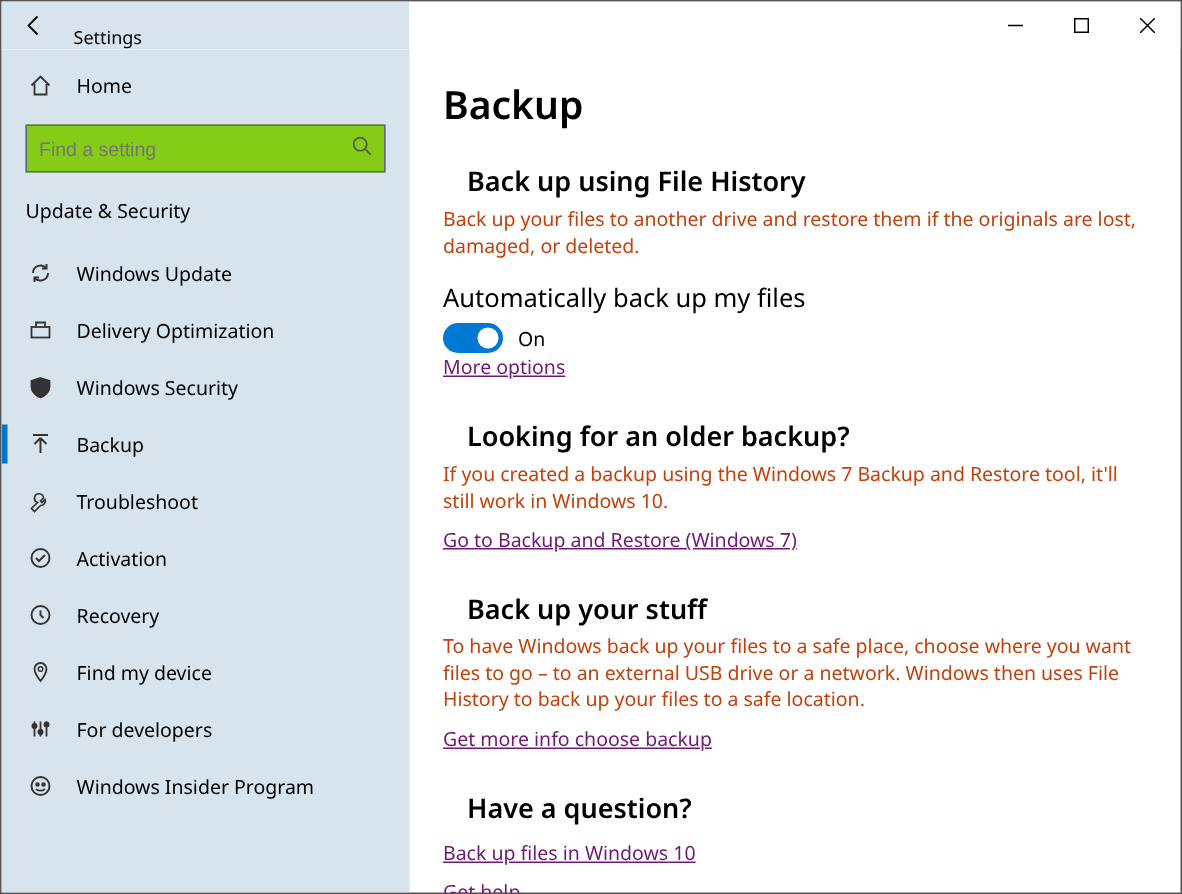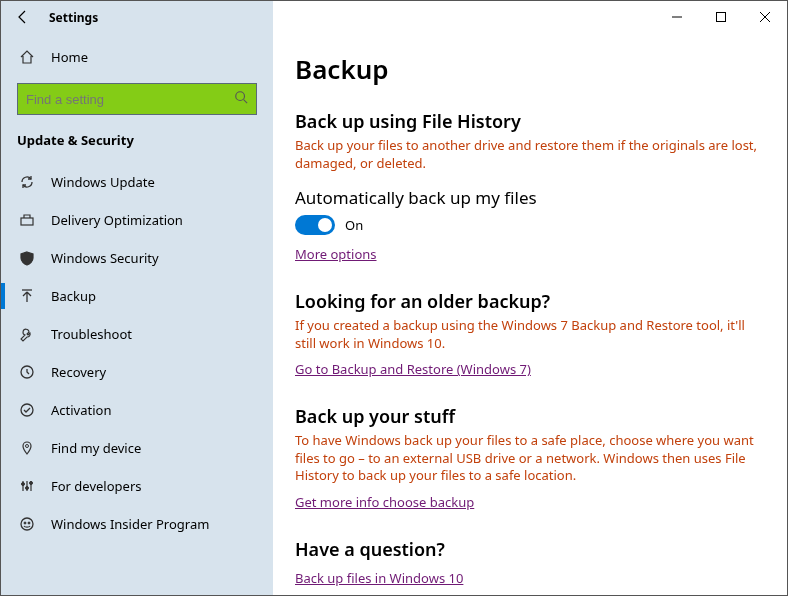--- a/index.html
+++ b/index.html
@@ -17,21 +17,21 @@
     display: flex;
     flex-direction: column;
     height: 100%;
   }
   .titlebar {
     height: 32px;
     display: flex;
     align-items: center;
     background: linear-gradient(to right, #d7e3ed 0%, #d7e3ed 272px, #ffffff 272px, #ffffff 100%);
   }
-  .titlebar .left { display: flex; align-items: center; font-weight: bold; }
+  .titlebar .left { display: flex; align-items: flex-end; }
   .titlebar .back {
     width: 44px; height: 32px; display:flex; align-items:center; justify-content:center;
   }
   .titlebar .title { font-size: 12px; padding-left: 4px; }
   .titlebar .spacer { flex: 1; }
   .winbtn { width: 44px; height: 32px; display:flex; align-items:center; justify-content:center; }
   .winbtn svg { display:block; }
   .body {
     flex: 1;
     display: flex;
@@ -74,35 +74,35 @@
     background: #84cc16;
     display:flex; align-items:center;
     padding: 0 8px;
   }
   .search input {
     flex:1; border:none; background:transparent; outline:none;
     font-size: 13px; color:#444;
   }
   .section-title {
     font-size: 13px;
-    font-weight: 700;
+    font-weight: 400;
     padding: 6px 16px 14px 16px;
   }
   .main {
     flex:1;
     padding: 18px 20px 12px 22px;
     overflow-y: auto;
   }
   h1 { font-size: 26px; font-weight: 600; margin-bottom: 22px; }
-  h2 { font-size: 18px; font-weight: 600; margin-bottom: 4px; }
+  h2 { font-size: 18px; font-weight: 600; margin-bottom: 4px; margin-left: 16px; }
   .desc { font-size: 13px; color: #c2410c; max-width: 480px; line-height: 1.35; }
   .desc.gray { color: #c2410c; }
   .block { margin-bottom: 26px; }
   .autolabel { font-size: 17px; margin-top: 14px; margin-bottom: 6px; }
-  .toggle-row { display:flex; align-items:center; gap:10px; margin-bottom:10px; }
+  .toggle-row { display:flex; align-items:center; gap:10px; }
   .toggle {
     width: 40px; height: 20px; border-radius: 10px;
     background: #0078d4; position:relative;
   }
   .toggle .knob {
     position:absolute; top:3px; right:3px;
     width:14px; height:14px; border-radius:50%; background:#fff;
   }
   .link { color:#701a75; font-size:13px; cursor:pointer;text-decoration:underline; }
   .link.mt { display:block; margin-top: 8px; }
@@ -206,34 +206,34 @@
               <path d="M10 6a3 3 0 1 0-4 3l-4 4 2 2 4-4a3 3 0 0 0 3-4l-2 2-1-1 2-2z" stroke="#333" stroke-width="1.1" fill="none"></path>
             </svg>
         </span>
         <span class="side-label">Troubleshoot</span>
       </div>
 
       <div class="side-row tall">
         <span class="side-icon">
           <svg width="16" height="16" viewBox="0 0 16 16" fill="none">
               <circle cx="8" cy="8" r="6" stroke="#333" stroke-width="1.3"></circle>
+              <path d="M5 8l2 2 4-4" stroke="#333" stroke-width="1.3"></path>
+            </svg>
+        </span>
+        <span class="side-label">Activation</span>
+      </div>
+
+      <div class="side-row tall">
+        <span class="side-icon">
+          <svg width="16" height="16" viewBox="0 0 16 16" fill="none">
+              <circle cx="8" cy="8" r="6" stroke="#333" stroke-width="1.3"></circle>
               <path d="M8 5v3l2 2" stroke="#333" stroke-width="1.3"></path>
             </svg>
         </span>
         <span class="side-label">Recovery</span>
-      </div>
-
-      <div class="side-row tall">
-        <span class="side-icon">
-          <svg width="16" height="16" viewBox="0 0 16 16" fill="none">
-              <circle cx="8" cy="8" r="6" stroke="#333" stroke-width="1.3"></circle>
-              <path d="M5 8l2 2 4-4" stroke="#333" stroke-width="1.3"></path>
-            </svg>
-        </span>
-        <span class="side-label">Activation</span>
       </div>
 
       <div class="side-row tall">
         <span class="side-icon">
           <svg width="16" height="16" viewBox="0 0 16 16" fill="none">
               <path d="M8 2a4 4 0 0 1 4 4c0 3-4 8-4 8s-4-5-4-8a4 4 0 0 1 4-4z" stroke="#333" stroke-width="1.2"></path>
               <circle cx="8" cy="6" r="1.5" stroke="#333" stroke-width="1"></circle>
             </svg>
         </span>
         <span class="side-label">Find my device</span>

